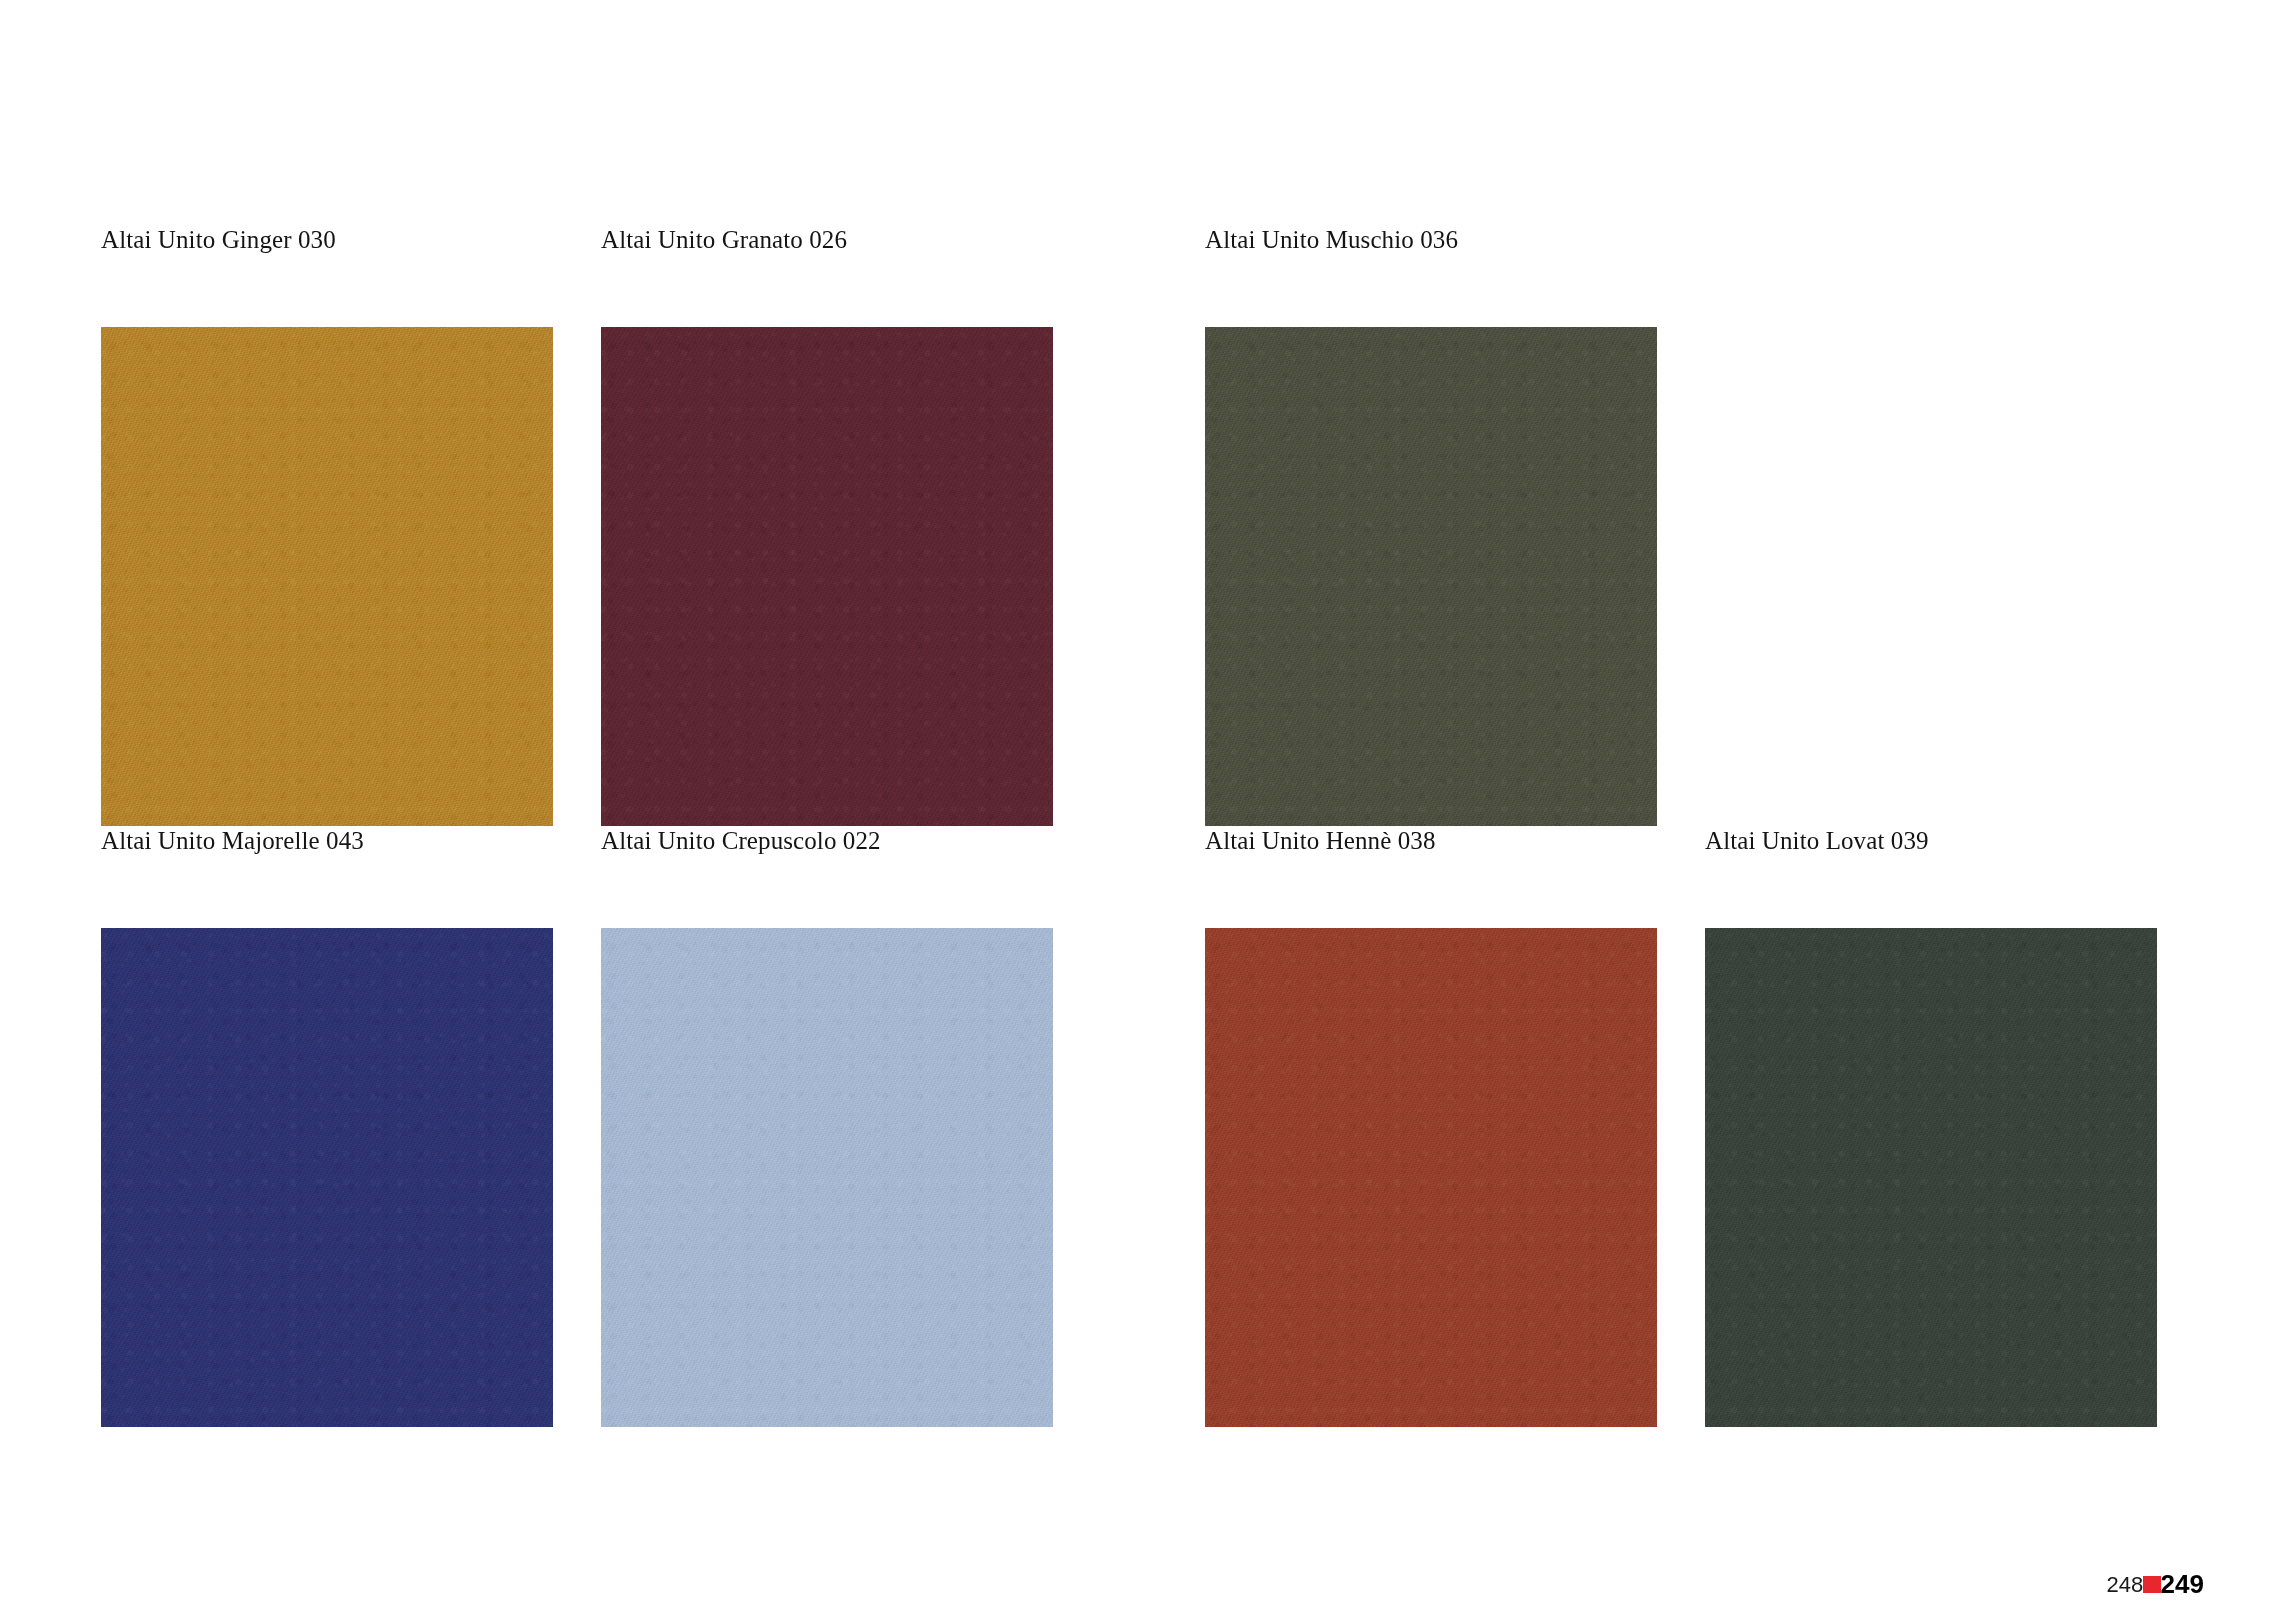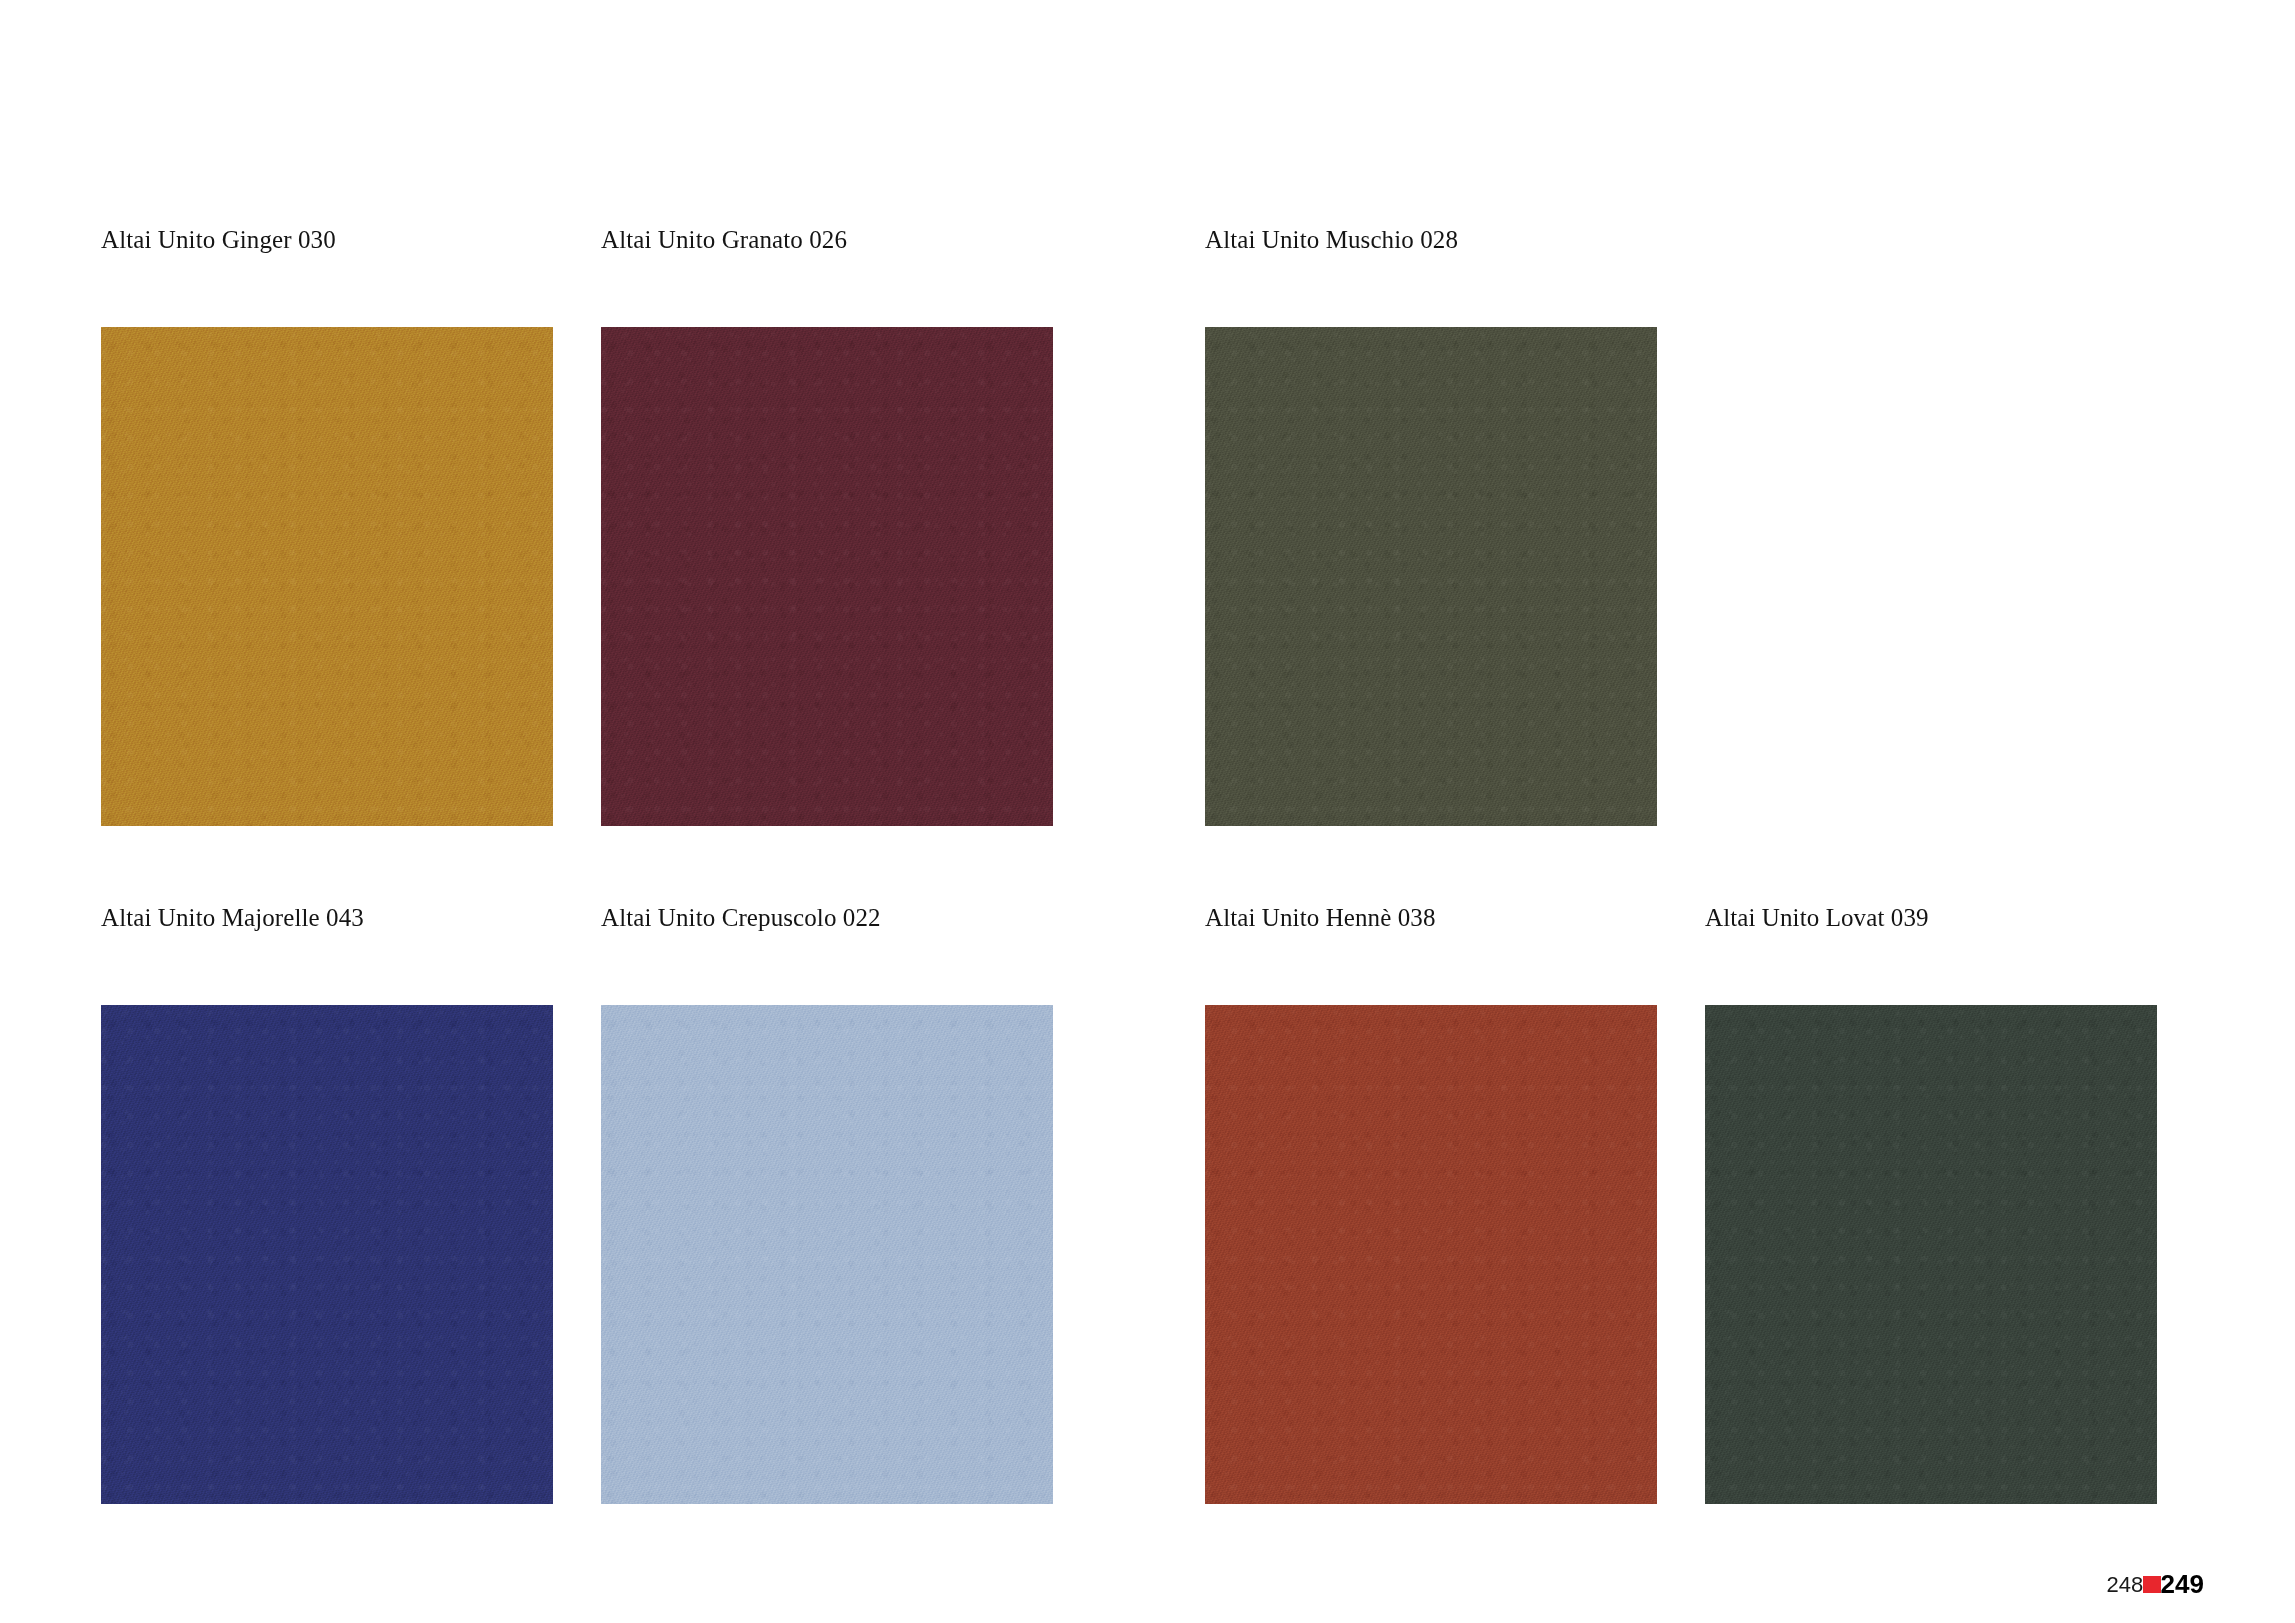--- a/index.html
+++ b/index.html
@@ -29,21 +29,20 @@
     left: 101px;
     top: 225px;
     width: 2103px;
   }
 
   .swatch-row {
     display: flex;
     width: 100%;
   }
   .swatch-row + .swatch-row {
-    margin-top: 77px;
   }
 
   
   .swatch-cell {
     width: 452px;
     flex: 0 0 452px;
   }
   .swatch-cell.gap-small {
     margin-left: 48px;
   }
@@ -136,21 +135,21 @@
         <div class="swatch-label">Altai Unito Ginger 030</div>
         <div class="swatch-chip" style="background-color: rgb(181, 133, 43);"></div>
       </div>
 
       <div class="swatch-cell gap-small">
         <div class="swatch-label">Altai Unito Granato 026</div>
         <div class="swatch-chip" style="background-color: rgb(94, 39, 51);"></div>
       </div>
 
       <div class="swatch-cell gap-gutter">
-        <div class="swatch-label">Altai Unito Muschio 028</div>
+        <div class="swatch-label">Altai Unito Muschio 036</div>
         <div class="swatch-chip" style="background-color: rgb(78, 81, 64);"></div>
       </div>
 
 
     </div>
 
     <div class="swatch-row">
 
       <div class="swatch-cell">
         <div class="swatch-label">Altai Unito Majorelle 043</div>

